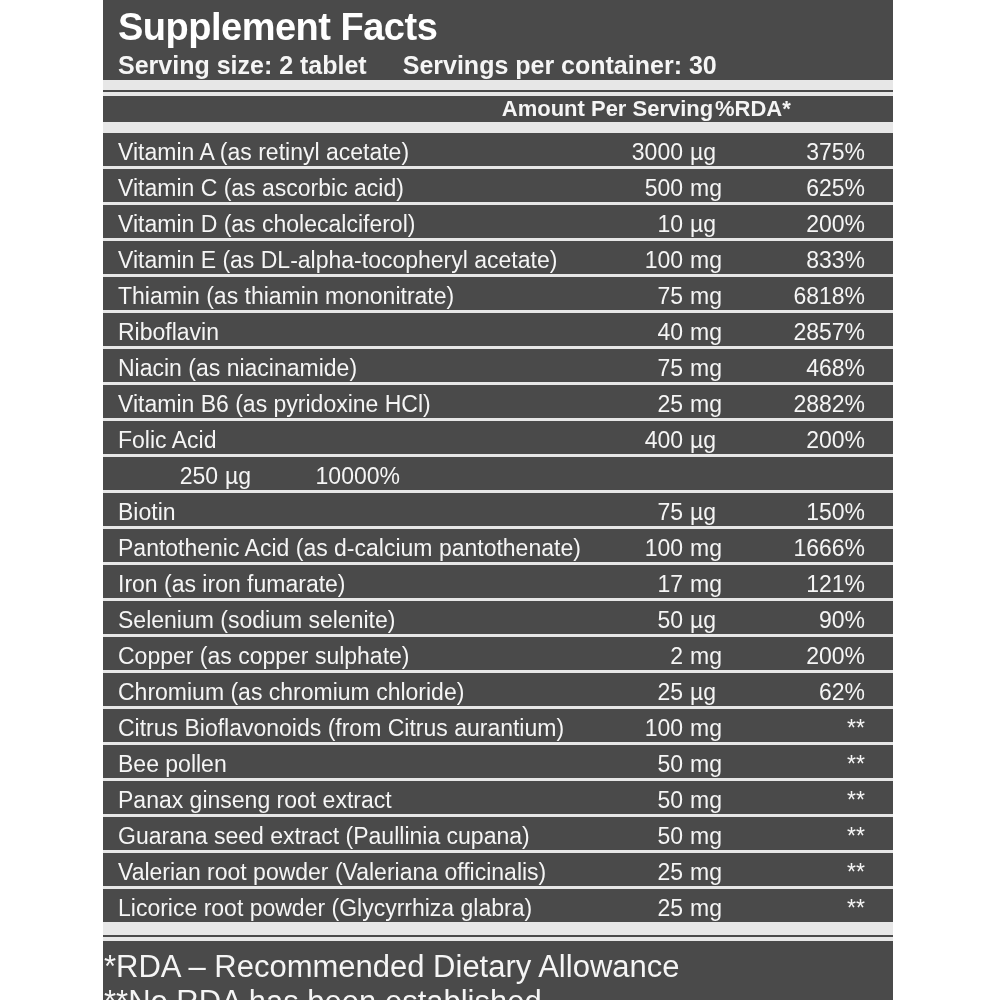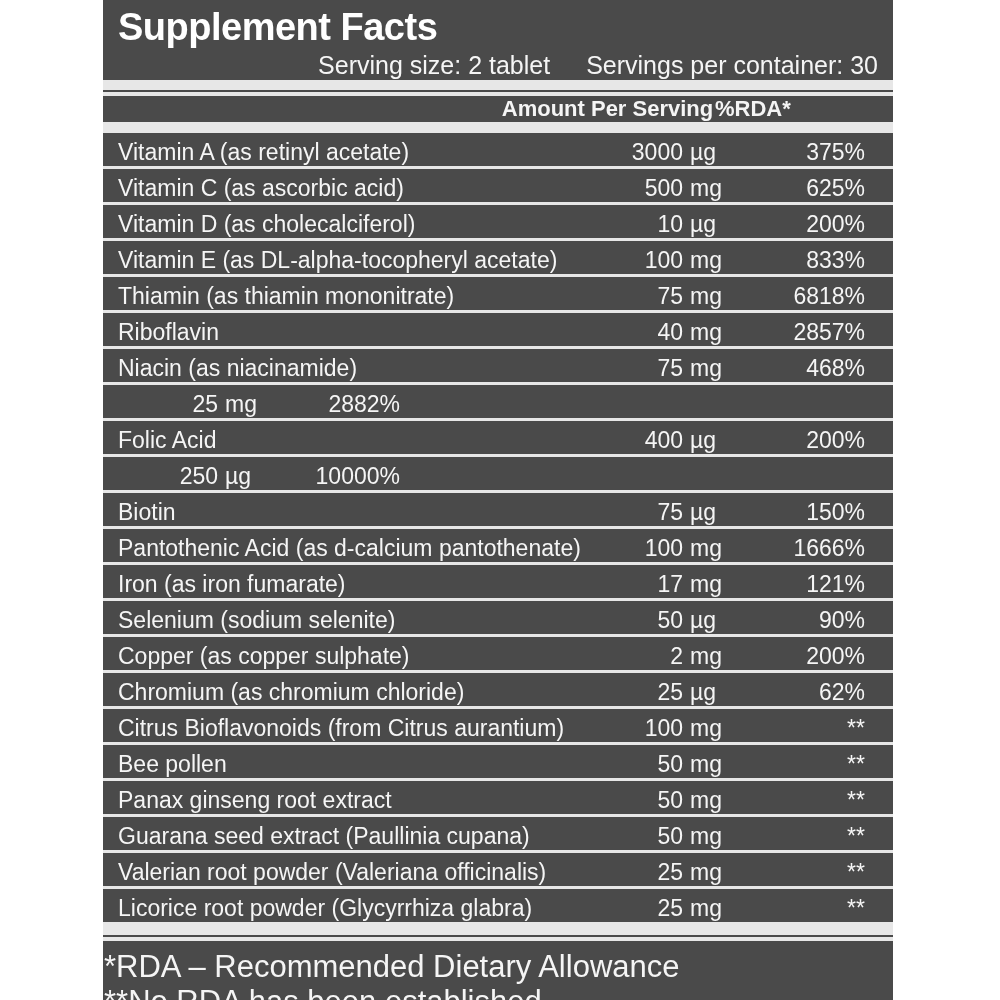--- a/index.html
+++ b/index.html
@@ -42,24 +42,23 @@
     font-weight: bold;
     letter-spacing: -0.5px;
     line-height: 46px;
     color: #ffffff;
     white-space: nowrap;
   }
   .serving-line {
     display: flex;
     gap: 36px;
     font-size: 25px;
-    font-weight: normal;
+    font-weight: bold;
     line-height: 30px;
     white-space: nowrap;
-    justify-content: flex-end;
   }
   .thick-sep {
     height: 6px;
     background: #e7e7e7;
     position: relative;
   }
   .thick-sep .rule {
     position: absolute;
     left: 0; right: 0; top: 2px;
     height: 2px;
@@ -169,20 +168,21 @@
   </div>
 
   <div class="block row">
     <span class="name">Niacin (as niacinamide)</span>
     <span class="amt-num">75</span>
     <span class="amt-unit">mg</span>
     <span class="rda">468%</span>
   </div>
 
   <div class="block row">
+    <span class="name">Vitamin B6 (as pyridoxine HCl)</span>
     <span class="amt-num">25</span>
     <span class="amt-unit">mg</span>
     <span class="rda">2882%</span>
   </div>
 
   <div class="block row">
     <span class="name">Folic Acid</span>
     <span class="amt-num">400</span>
     <span class="amt-unit">µg</span>
     <span class="rda">200%</span>

